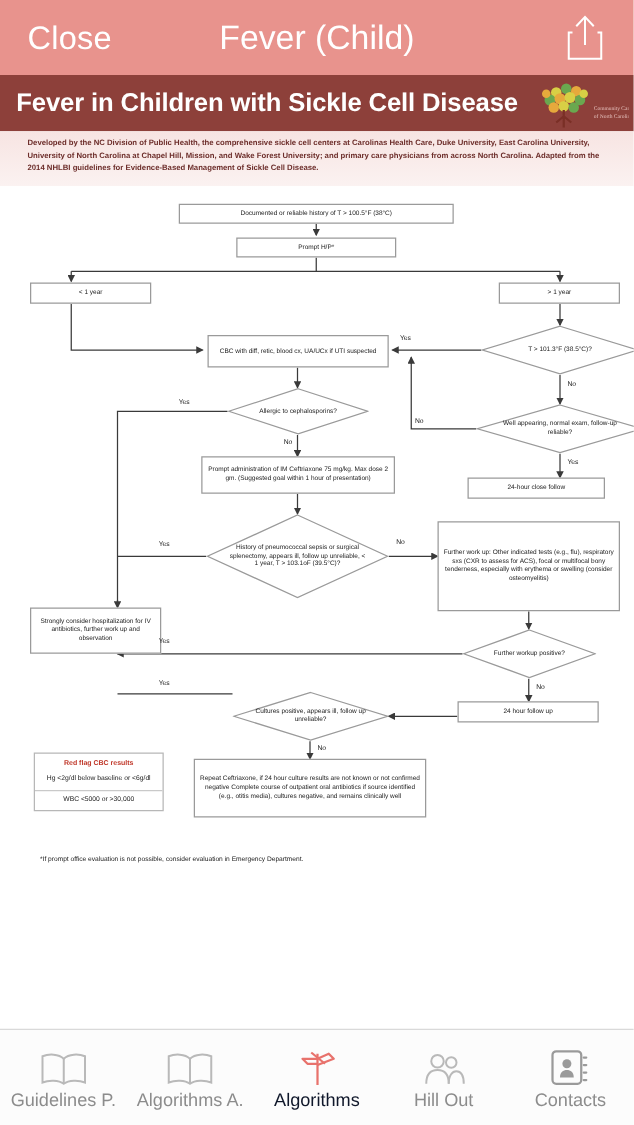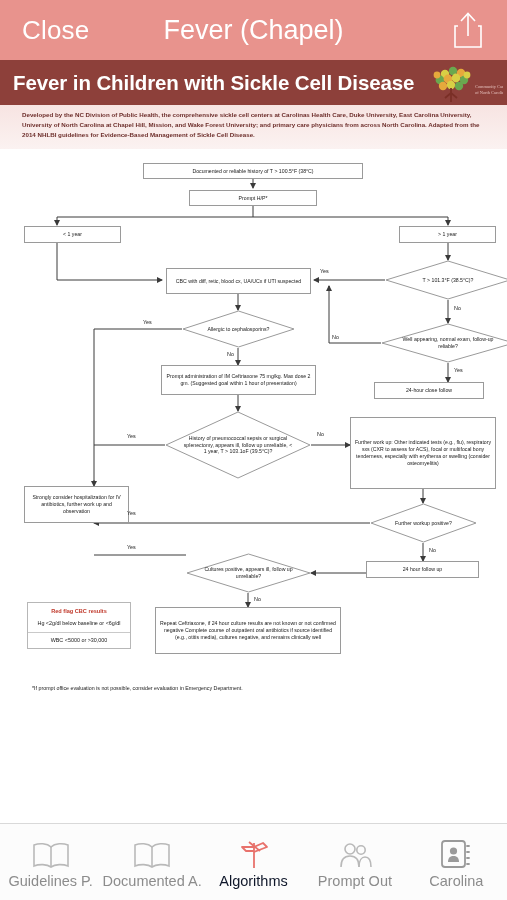--- a/index.html
+++ b/index.html
@@ -90,21 +90,21 @@
   .tab .tab-label { font-size:14.5px; color:#8c8c8c; }
   .tab.active .tab-label { color:#0f172a; }
 </style>
 </head>
 <body>
 
 <div id="app">
 
   <div class="navbar">
     <div class="nav-close">Close</div>
-    <div class="nav-title">Fever (Chapel)</div>
+    <div class="nav-title">Fever (Child)</div>
     <div class="nav-share">
       <svg viewBox="0 0 34 38" width="34" height="38" fill="none" stroke="#ffffff" stroke-width="1.6">
         <path d="M7 15 H4 V36 H30 V15 H27"></path>
         <path d="M17 25 V3"></path>
         <path d="M10 10 L17 2.5 L24 10"></path>
       </svg>
     </div>
   </div>
 
   <div class="banner">
@@ -317,21 +317,21 @@
       <div class="tab-label">Guidelines P.</div>
     </div>
 
     <div class="tab">
       <div class="tab-ico">
         <svg width="40" height="30" viewBox="0 0 40 30" fill="none" stroke="#b9b9b9" stroke-width="1.6">
           <path d="M20 7 C16 3, 8 3, 3 5 L3 26 C8 24, 16 24, 20 27 C24 24, 32 24, 37 26 L37 5 C32 3, 24 3, 20 7 Z"></path>
           <path d="M20 7 L20 27"></path>
         </svg>
       </div>
-      <div class="tab-label">Documented A.</div>
+      <div class="tab-label">Algorithms A.</div>
     </div>
 
     <div class="tab active">
       <div class="tab-ico">
         <svg width="36" height="32" viewBox="0 0 36 32" fill="none" stroke="#e8726c" stroke-width="1.8" stroke-linejoin="round">
           <path d="M18 5 L18 30"></path>
           <path d="M18 9 L6 9 L10 13 L18 13"></path>
           <path d="M18 14 L31 9 L27 5 L18 9"></path>
           <path d="M13 4 L24 13"></path>
         </svg>
@@ -341,29 +341,29 @@
 
     <div class="tab">
       <div class="tab-ico">
         <svg width="40" height="30" viewBox="0 0 40 30" fill="none" stroke="#b9b9b9" stroke-width="1.6">
           <circle cx="15" cy="9" r="5"></circle>
           <circle cx="26" cy="10" r="4.2"></circle>
           <path d="M6 27 C6 19, 10 16, 15 16 C20 16, 24 19, 24 27"></path>
           <path d="M24 27 C24 20, 27 17, 30 17 C33.5 17, 36 20, 36 27"></path>
         </svg>
       </div>
-      <div class="tab-label">Prompt Out</div>
+      <div class="tab-label">Hill Out</div>
     </div>
 
     <div class="tab">
       <div class="tab-ico">
         <svg width="34" height="32" viewBox="0 0 34 32" fill="none" stroke="#9a9a9a" stroke-width="1.8">
           <rect x="3" y="3" width="23" height="26" rx="3"></rect>
           <circle cx="14.5" cy="13" r="3.6" fill="#9a9a9a" stroke="none"></circle>
           <path d="M9 24 C9 19.5, 11.5 18, 14.5 18 C17.5 18, 20 19.5, 20 24 Z" fill="#9a9a9a" stroke="none"></path>
           <path d="M28 8 h2 M28 14 h2 M28 20 h2 M28 26 h2" stroke-linecap="round"></path>
         </svg>
       </div>
-      <div class="tab-label">Carolina</div>
+      <div class="tab-label">Contacts</div>
     </div>
 
   </div>
 </div>
 
 </body></html>

